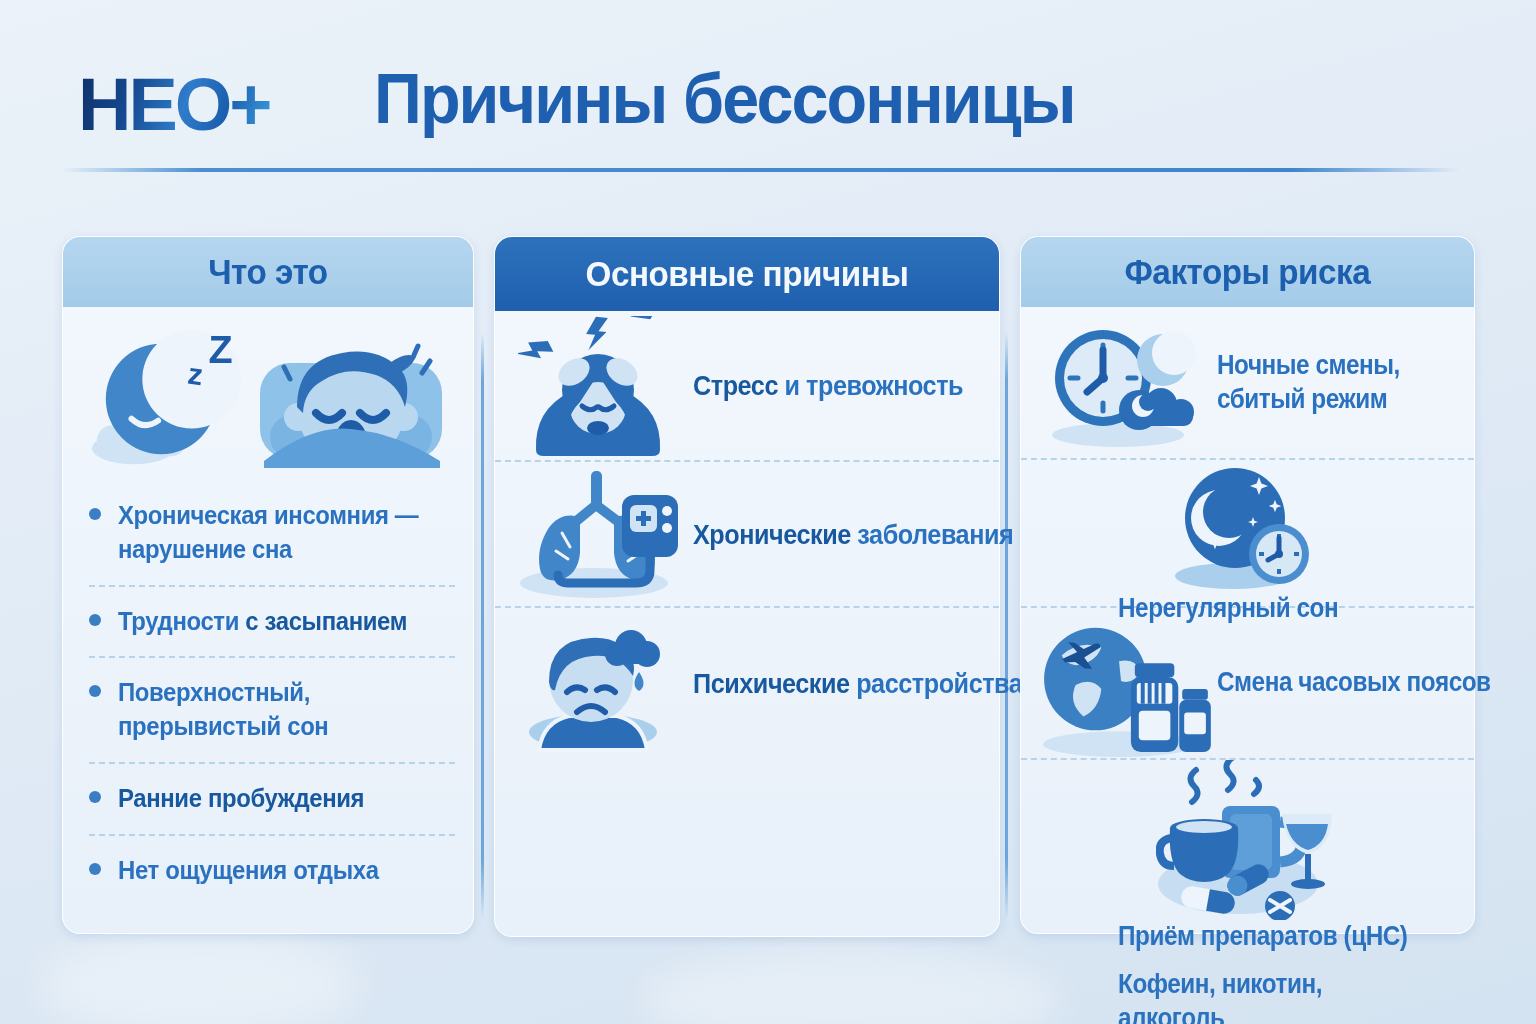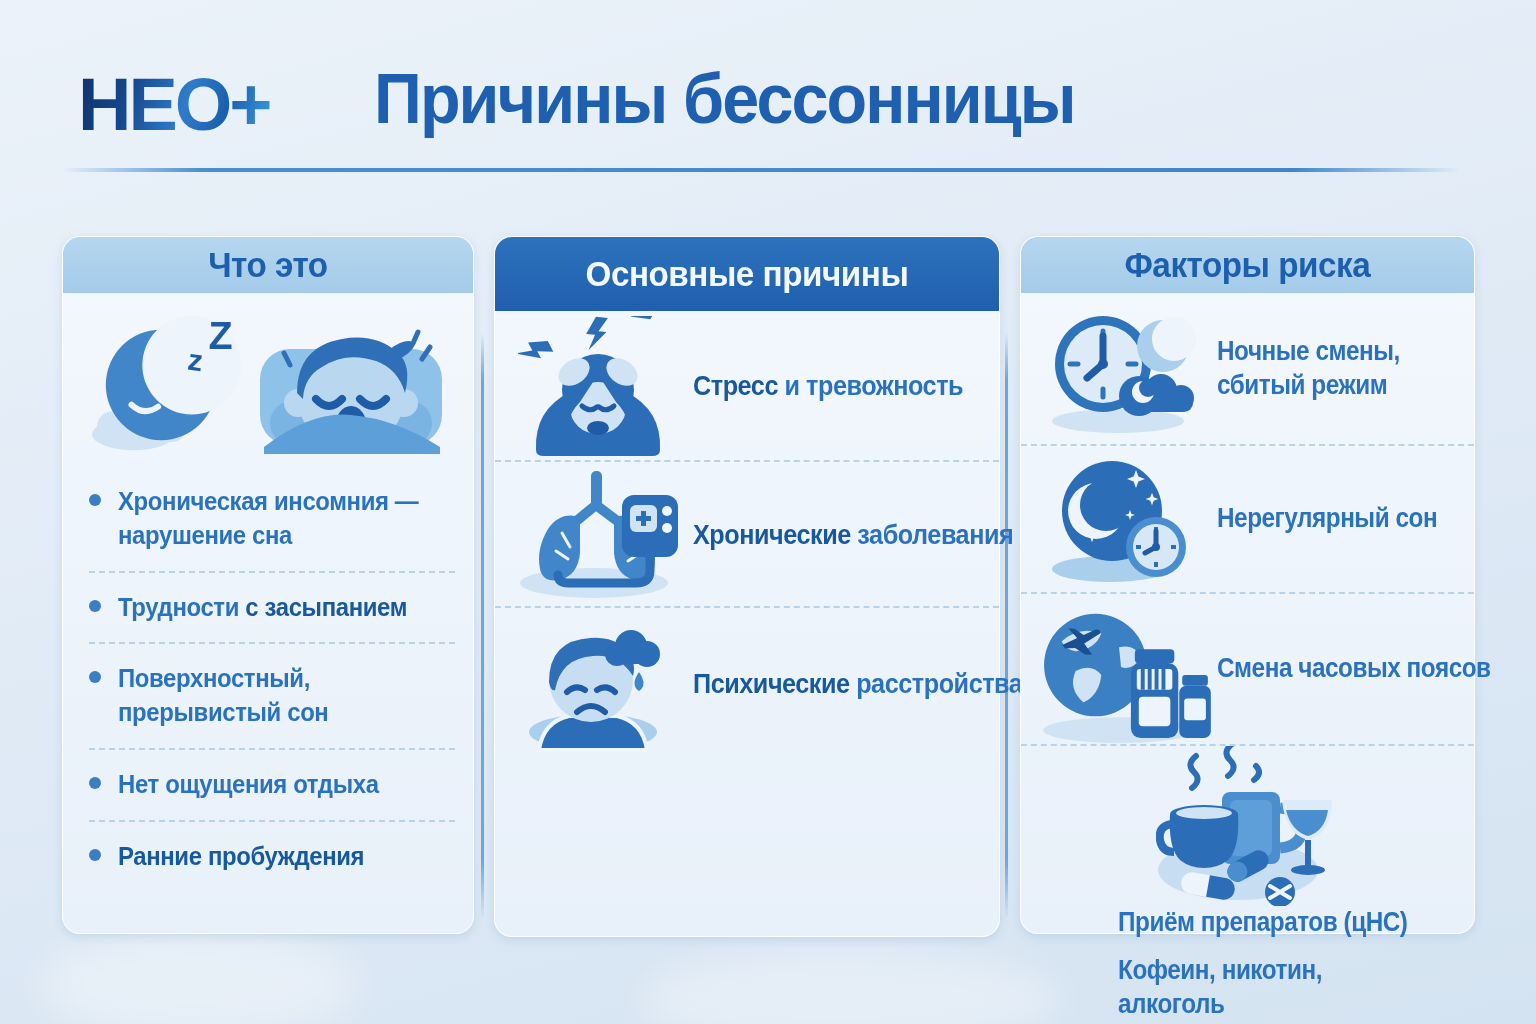--- a/index.html
+++ b/index.html
@@ -38,21 +38,21 @@
   .card{
     position:absolute;top:236px;border-radius:18px;
     background:linear-gradient(180deg,#f3f8fd 0%,#ecf3fb 60%,#e8f0f9 100%);
     border:1px solid rgba(255,255,255,0.85);
     box-shadow:0 3px 10px rgba(110,150,195,0.22);
   }
   .card--what {left:62px;  width:410px;height:696px;}
   .card--causes{left:494px; width:504px;height:699px;}
   .card--risks{left:1020px;width:453px;height:696px;}
   .band{
-    height:56px;border-radius:17px 17px 0 0;
+    height:70px;border-radius:17px 17px 0 0;
     display:flex;align-items:center;justify-content:center;
   }
   .band.light{background:linear-gradient(180deg,#b6d6ef 0%,#a3cbe9 100%);}
   .band.dark{height:74px;background:linear-gradient(180deg,#2d72bd 0%,#1f5fae 100%);}
   .band-title{
     font-size:35px;font-weight:800;letter-spacing:-0.5px;
     transform:scaleX(0.95);transform-origin:center;white-space:nowrap;
   }
   .band.light .band-title{color:#1b5fae;}
   .band.dark  .band-title{color:#f3f8fd;}
@@ -72,21 +72,21 @@
   }
   .b{font-weight:800;color:#17589f;}
 
   
   .row{display:flex;align-items:center;border-bottom:2px dashed #b7d3ea;padding:0 12px 0 8px;}
   .row:last-child{border-bottom:none;}
   .ic{flex:none;display:flex;align-items:center;justify-content:center;}
   .card--causes .ic{width:190px;}
   .card--risks  .ic{width:188px;}
   .card--causes .r1{height:149px;} .card--causes .r2{height:144px;} .card--causes .r3{height:150px;}
-  .card--risks  .r1{height:151px;} .card--risks  .r2{height:146px;} .card--risks  .r3{height:150px;}
+  .card--risks  .r1{height:151px;} .card--risks  .r2{height:146px;flex-direction:column;} .card--risks  .r3{height:150px;}
   .card--risks  .r4{height:177px;flex-direction:column;}
   .row-text{
     font-size:28px;font-weight:600;color:#2a72c0;letter-spacing:-0.5px;line-height:1.25;
     white-space:nowrap;transform:scaleX(0.9);transform-origin:left center;
   }
   .card--risks .row-text{font-size:27px;font-weight:700;white-space:normal;width:255px;}
   .card--risks .row-text .ln{white-space:nowrap;}
   .ln:empty{display:none;}
   .p2{margin-top:14px;}
   svg{display:block;}
@@ -141,25 +141,25 @@
     <li>
       <span class="dot"></span>
       <span class="li-text"><span>Трудности </span><span class="b">с засыпанием</span></span>
     </li>
     <li>
       <span class="dot"></span>
       <span class="li-text"><span>Поверхностный, прерывистый сон</span><span class="b"></span></span>
     </li>
     <li>
       <span class="dot"></span>
+      <span class="li-text"><span></span><span class="b">Ранние пробуждения</span></span>
+    </li>
+    <li>
+      <span class="dot"></span>
       <span class="li-text"><span>Нет ощущения отдыха</span><span class="b"></span></span>
-    </li>
-    <li>
-      <span class="dot"></span>
-      <span class="li-text"><span></span><span class="b">Ранние пробуждения</span></span>
     </li>
   </ul>
 </div>
 
 <div class="card card--causes">
   <div class="band dark">
     <span class="band-title">Основные причины</span>
   </div>
   <div class="row r1">
     <div class="ic">

